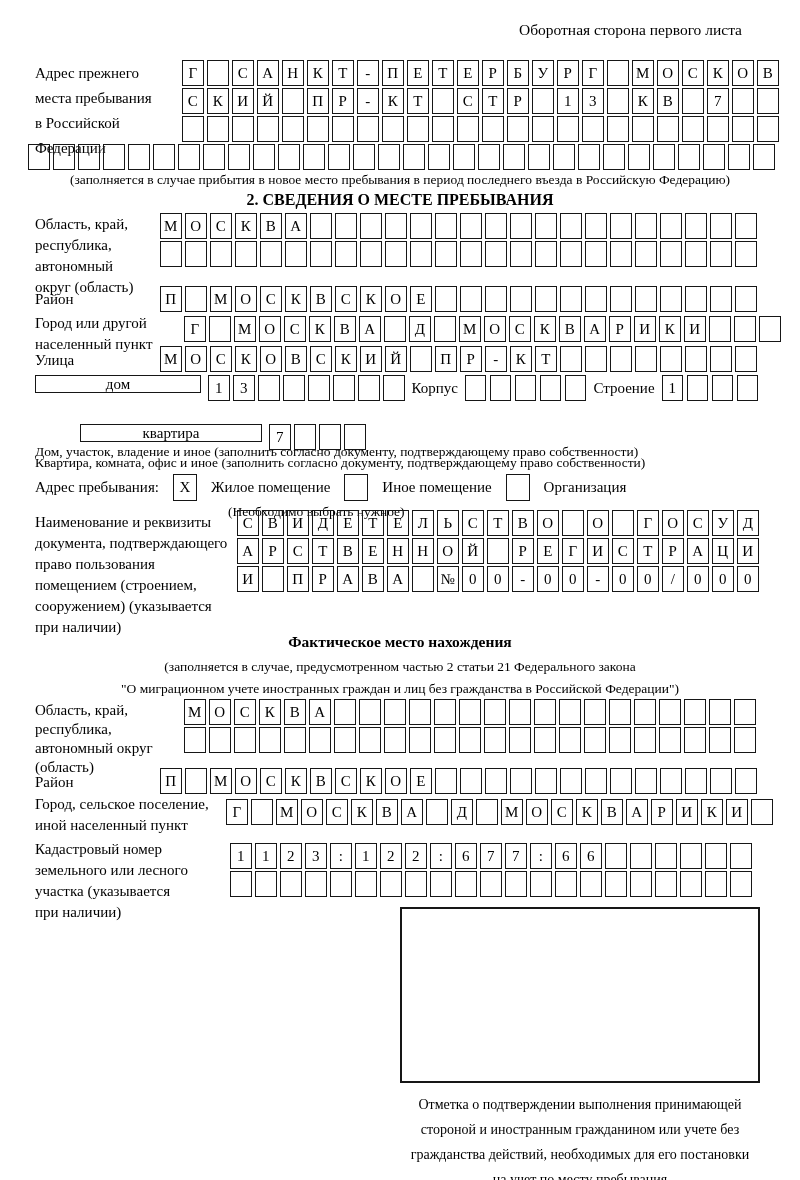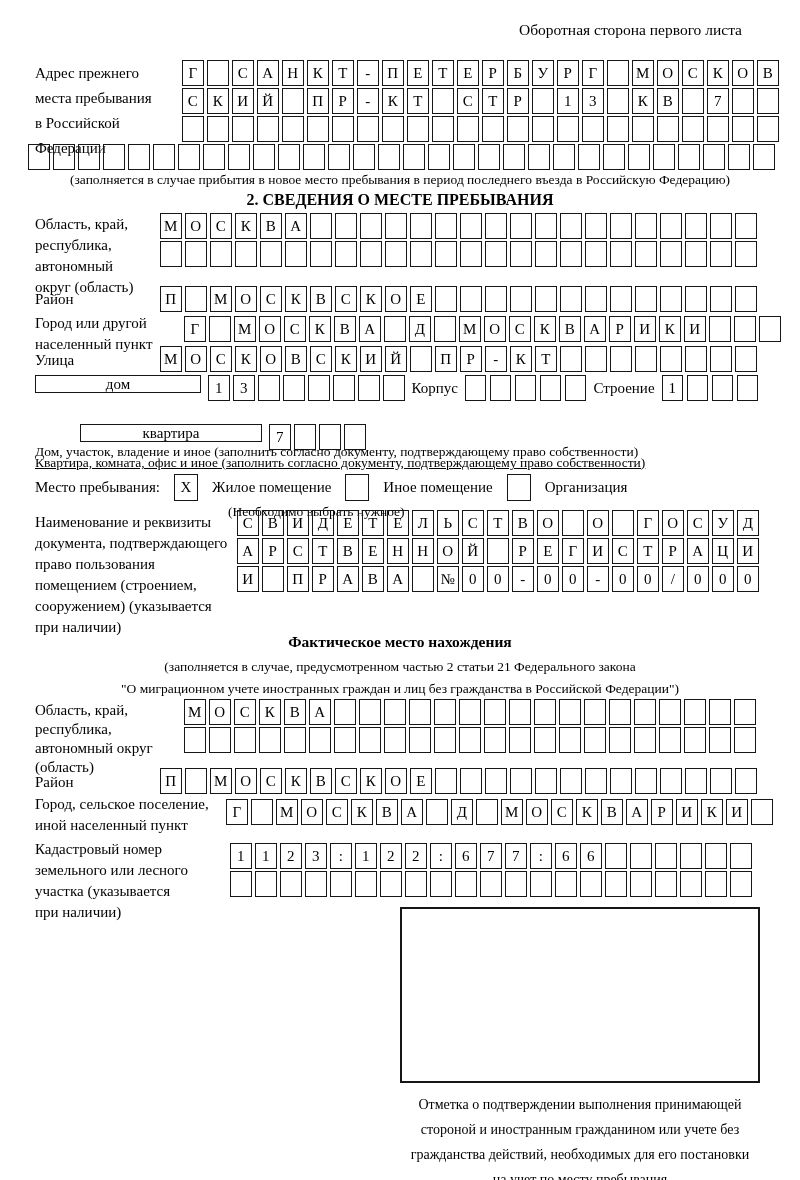--- a/index.html
+++ b/index.html
@@ -332,24 +332,24 @@
 
   <div class="abs row" style="top:424px;left:35px;padding-left:45px;">
     <div class="inline-box" style="width:182px;">квартира</div>
     <div class="cellrow">
         <span class="cell">7</span>
         <span class="cell"></span>
         <span class="cell"></span>
         <span class="cell"></span>
       </div>
   </div>
-  <div class="abs note" style="top:454px;left:35px;text-decoration:underline;">Квартира, комната, офис и иное (заполнить согласно документу, подтверждающему право собственности)</div>
+  <div class="abs note" style="top:454px;left:35px;">Квартира, комната, офис и иное (заполнить согласно документу, подтверждающему право собственности)</div>
 
   <div class="abs stay" style="top:474px;left:35px;">
-    <span>Место пребывания:</span>
+    <span>Адрес пребывания:</span>
     <span class="checkbox">X</span>
     <span>Жилое помещение</span>
     <span class="checkbox"></span>
     <span>Иное помещение</span>
     <span class="checkbox"></span>
     <span>Организация</span>
   </div>
   <div class="abs note" style="top:503px;left:228px;">(Необходимо выбрать нужное)</div>
 
   <div class="abs label lh21" style="top:512px;left:35px;">

